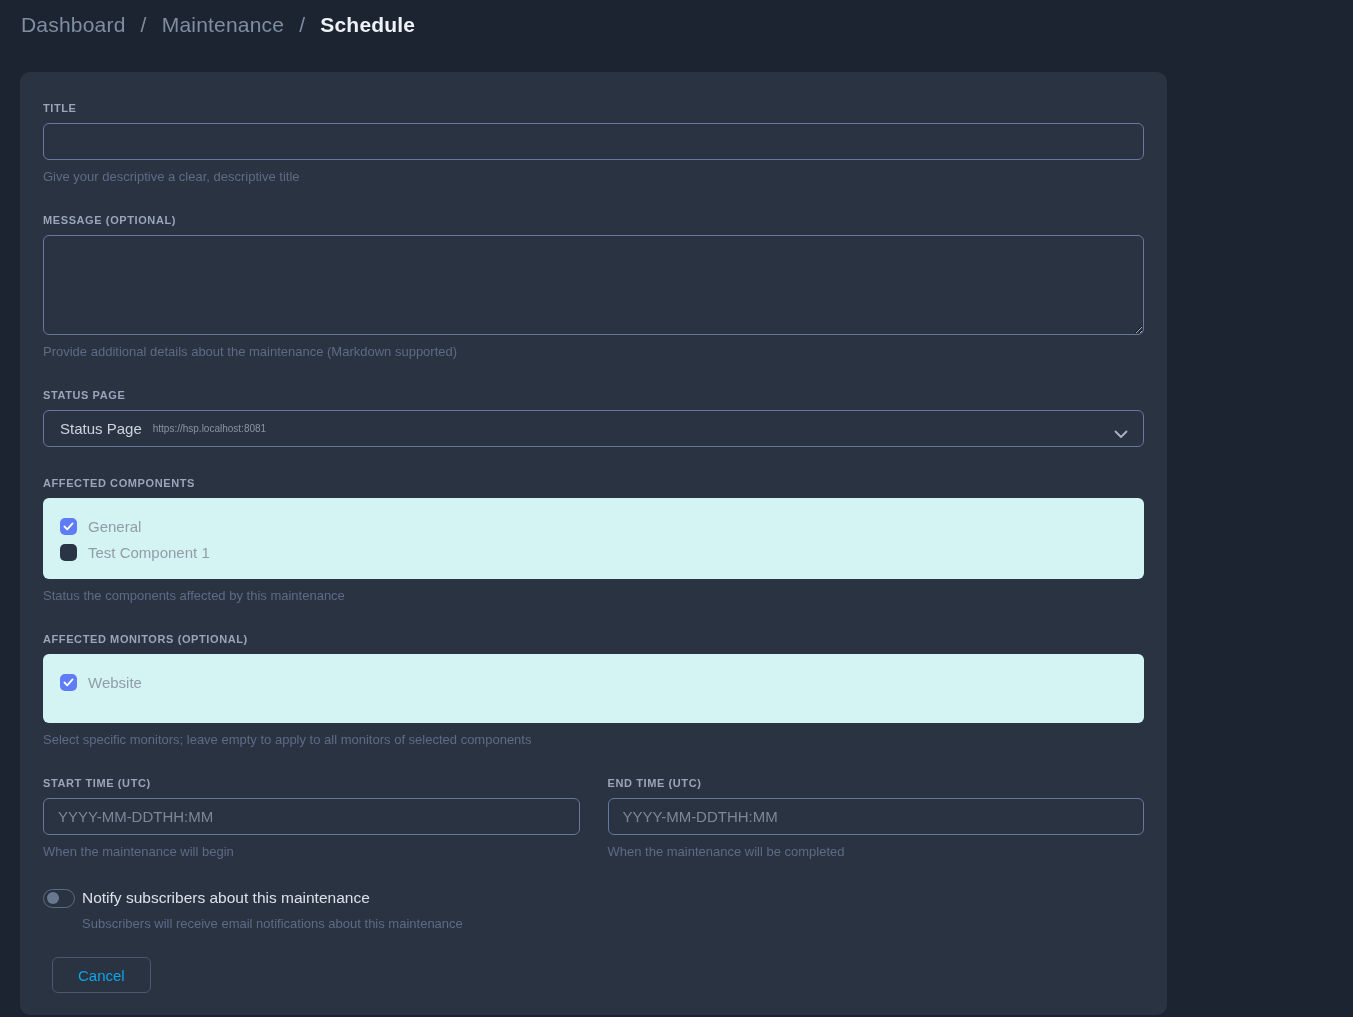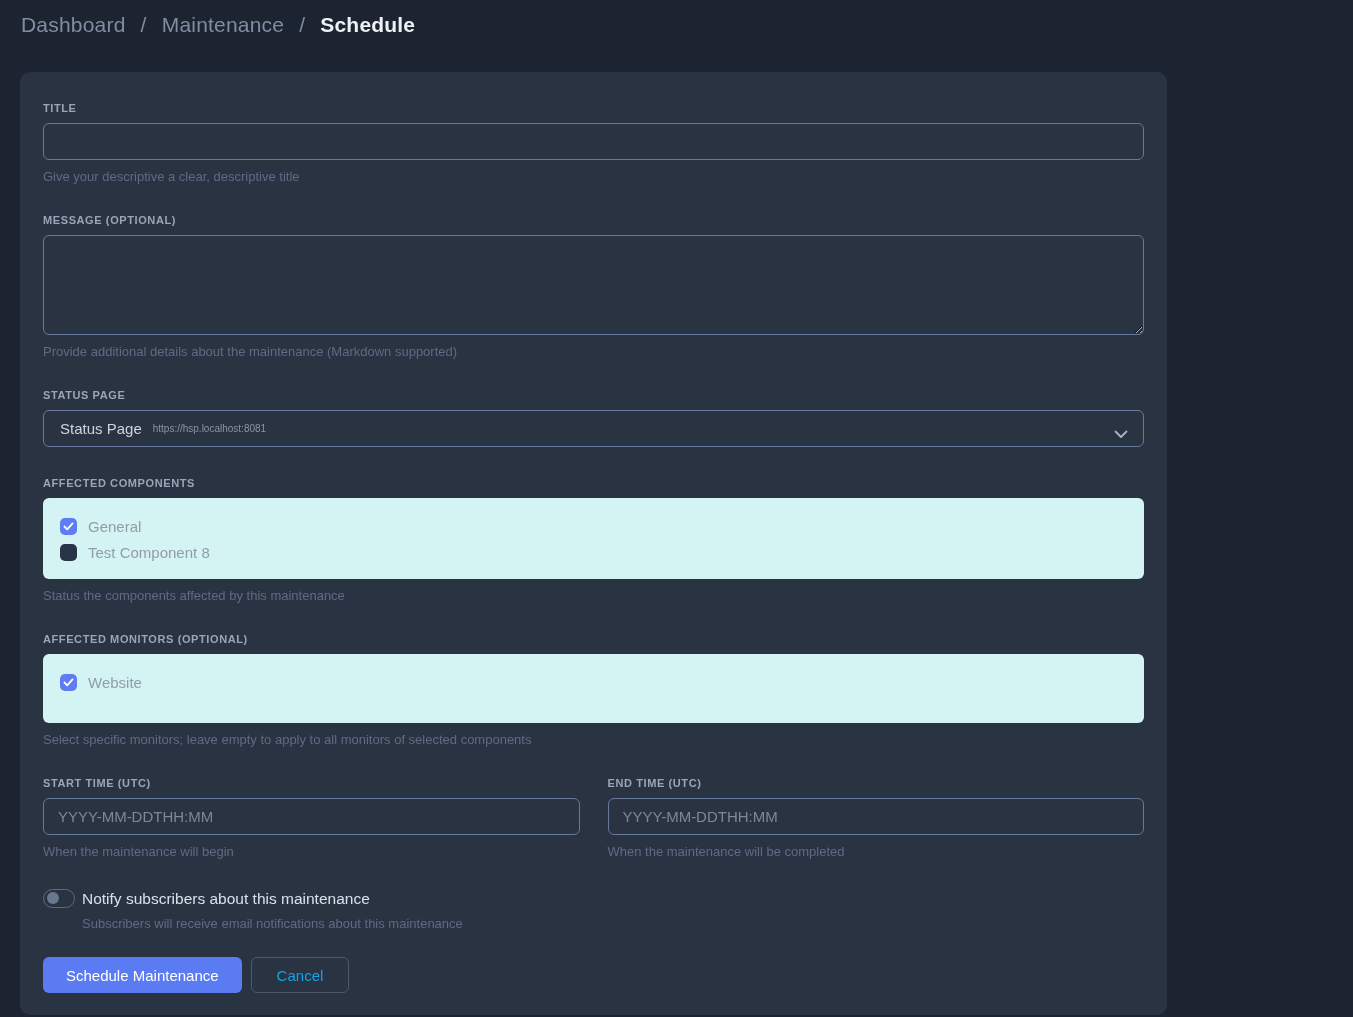--- a/index.html
+++ b/index.html
@@ -95,21 +95,21 @@
   }
   .checkbox.checked { background: #5d7cf5; }
   .checkbox.unchecked { background: #2a3447; }
   .choice-label { font-size: 15px; color: #929ca9; }
 
   
   .time-grid { display: grid; grid-template-columns: 1fr 1fr; column-gap: 28px; }
 
   
   .toggle-field { margin-bottom: 26px; }
-  .toggle-row { display: flex; align-items: center; }
+  .toggle-row { display: flex; }
   .toggle {
     width: 32px; height: 19px;
     border: 1.5px solid #5c6a83;
     border-radius: 10px;
     position: relative;
     cursor: pointer;
     flex: 0 0 32px;
   }
   .toggle .knob {
     position: absolute;
@@ -190,21 +190,21 @@
       <div class="choice-row">
         <span class="checkbox checked">
           <svg width="11" height="9" viewBox="0 0 12 10">
               <path d="M1.5 5 L4.6 8.2 L10.5 1.6" stroke="#ffffff" stroke-width="2" fill="none" stroke-linecap="round" stroke-linejoin="round"></path>
             </svg>
         </span>
         <span class="choice-label">General</span>
       </div>
       <div class="choice-row">
         <span class="checkbox unchecked"></span>
-        <span class="choice-label">Test Component 8</span>
+        <span class="choice-label">Test Component 1</span>
       </div>
     </div>
     <div class="helper">Status the components affected by this maintenance</div>
   </div>
 
   <div class="field">
     <label class="field-label">AFFECTED MONITORS (OPTIONAL)</label>
     <div class="choice-box single">
       <div class="choice-row">
         <span class="checkbox checked">
@@ -235,17 +235,16 @@
     <div class="toggle-row">
       <span class="toggle">
           <span class="knob"></span>
         </span>
       <span class="toggle-label">Notify subscribers about this maintenance</span>
     </div>
     <div class="toggle-helper">Subscribers will receive email notifications about this maintenance</div>
   </div>
 
   <div class="btn-row">
-    <button class="btn btn-primary">Schedule Maintenance</button>
     <button class="btn btn-secondary">Cancel</button>
   </div>
 
 </main>
 
 </body></html>

